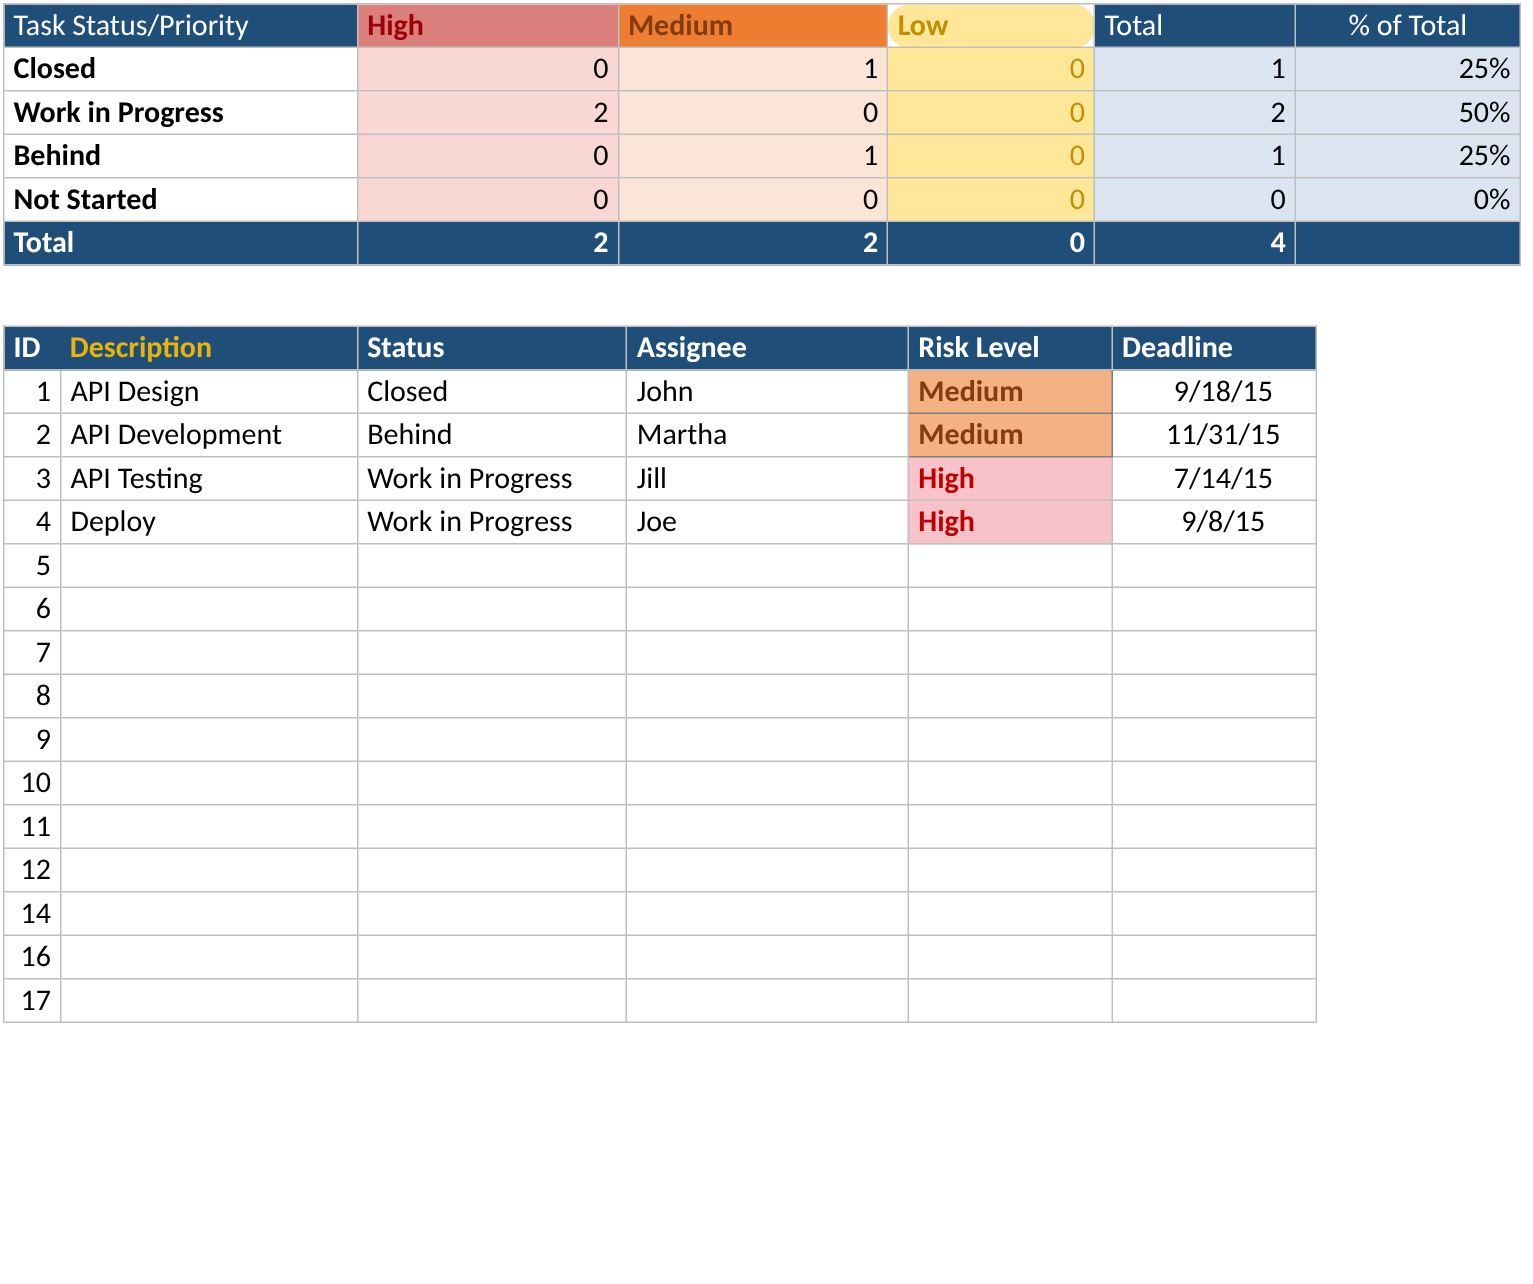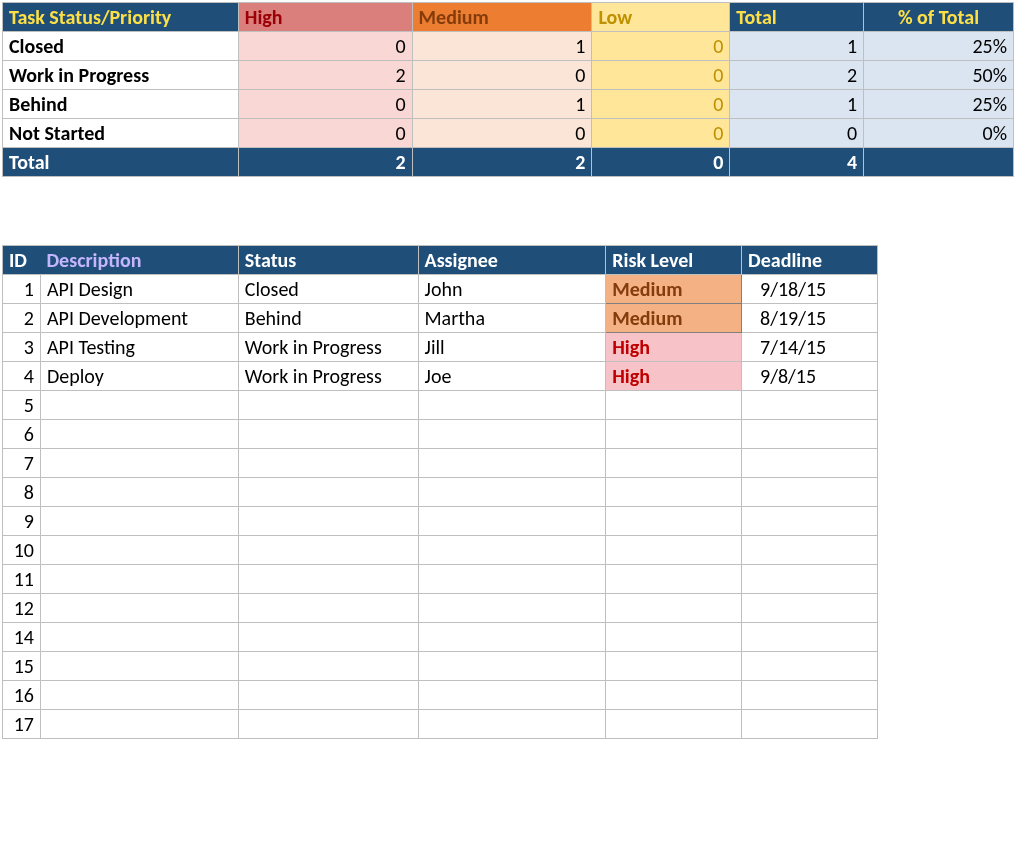--- a/index.html
+++ b/index.html
@@ -8,55 +8,55 @@
     font-family: Calibri, Arial, sans-serif;
     font-size: 20px;
     background: #fff;
     padding: 2px;
   }
   table { border-collapse: collapse; }
   td, th { border: 1px solid #bfbfbf; padding: 2px 6px; height: 28px; }
 
   
   .summary { width: 1012px; }
-  .hdr { background: #1f4e79; color: #fde047; font-weight: bold; text-align: left; }
+  .hdr { background: #1f4e79; color: #ffffff; font-weight: normal; text-align: left; }
   .hdr-high { background: #da7f7b; color: #9c0006; font-weight: bold; }
   .hdr-med  { background: #ed7d31; color: #843c0c; font-weight: bold; }
-  .hdr-low  { background: #ffe699; color: #bf9000; font-weight: bold; }
+  .hdr-low  { background: #ffe699; color: #bf9000; font-weight: bold; border-radius: 14px; }
   .rowlabel { font-weight: bold; text-align: left; background: #fff; }
   .cell-high { background: #f8d7d4; text-align: right; }
   .cell-med  { background: #fbe5d6; text-align: right; }
   .cell-low  { background: #ffe699; text-align: right; color: #bf9000; }
   .cell-total { background: #dbe5f1; text-align: right; }
   .cell-pct   { background: #dbe5f1; text-align: right; }
   .totrow-label { background: #1f4e79; color:#fff; font-weight:bold; text-align:left; }
   .tot-blue { background: #1f4e79; color:#fff; text-align:right; font-weight:bold; }
 
   .summary col.c0 { width: 236px; }
   .summary col.c1 { width: 174px; }
   .summary col.c2 { width: 180px; }
   .summary col.c3 { width: 138px; }
   .summary col.c4 { width: 134px; }
   .summary col.c5 { width: 150px; }
 
   
-  .detail { width: 876px; margin-top: 68px; }
+  .detail { width: 876px; margin-top: 40px; }
   .detail col.d0 { width: 38px; }
   .detail col.d1 { width: 198px; }
   .detail col.d2 { width: 180px; }
   .detail col.d3 { width: 188px; }
   .detail col.d4 { width: 136px; }
   .detail col.d5 { width: 136px; }
 
   .d-hdr { background:#1f4e79; color:#fff; font-weight:bold; text-align:left; }
   .d-hdr-id { background:#1f4e79; color:#fff; font-weight:bold; text-align:left; border-right:none; }
-  .d-hdr-desc { background:#1f4e79; color:#c4b5fd; font-weight:bold; text-align:left; border-left:none; }
+  .d-hdr-desc { background:#1f4e79; color:#eab308; font-weight:bold; text-align:left; border-left:none; }
   .d-id { text-align:right; }
   .d-txt { text-align:left; }
-  .d-date { text-align:left;padding-left:18px; }
+  .d-date { text-align:center;padding-left:18px; }
   .risk-med  { background:#f4b183; color:#843c0c; font-weight:bold; border:1px solid #7f7f7f; }
   .risk-high { background:#f8c3c8; color:#c00000; font-weight:bold; }
 </style>
 </head>
 <body>
 
 <table class="summary">
   <colgroup>
       <col class="c0">
       <col class="c1">
@@ -148,21 +148,21 @@
         <td class="d-txt">John</td>
         <td class="d-txt risk-med">Medium</td>
         <td class="d-date">9/18/15</td>
       </tr>
       <tr>
         <td class="d-id">2</td>
         <td class="d-txt">API Development</td>
         <td class="d-txt">Behind</td>
         <td class="d-txt">Martha</td>
         <td class="d-txt risk-med">Medium</td>
-        <td class="d-date">8/19/15</td>
+        <td class="d-date">11/31/15</td>
       </tr>
       <tr>
         <td class="d-id">3</td>
         <td class="d-txt">API Testing</td>
         <td class="d-txt">Work in Progress</td>
         <td class="d-txt">Jill</td>
         <td class="d-txt risk-high">High</td>
         <td class="d-date">7/14/15</td>
       </tr>
       <tr>
@@ -239,28 +239,20 @@
       </tr>
       <tr>
         <td class="d-id">14</td>
         <td class="d-txt"></td>
         <td class="d-txt"></td>
         <td class="d-txt"></td>
         <td class="d-txt"></td>
         <td class="d-date"></td>
       </tr>
       <tr>
-        <td class="d-id">15</td>
-        <td class="d-txt"></td>
-        <td class="d-txt"></td>
-        <td class="d-txt"></td>
-        <td class="d-txt"></td>
-        <td class="d-date"></td>
-      </tr>
-      <tr>
         <td class="d-id">16</td>
         <td class="d-txt"></td>
         <td class="d-txt"></td>
         <td class="d-txt"></td>
         <td class="d-txt"></td>
         <td class="d-date"></td>
       </tr>
       <tr>
         <td class="d-id">17</td>
         <td class="d-txt"></td>

